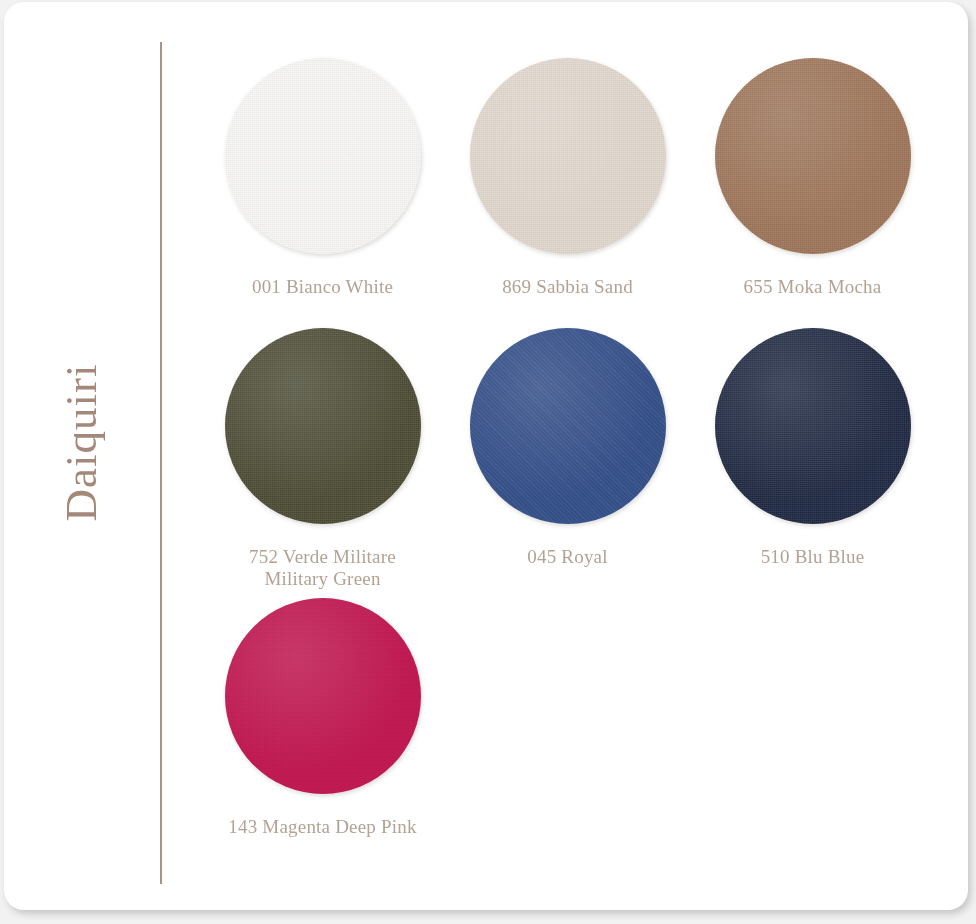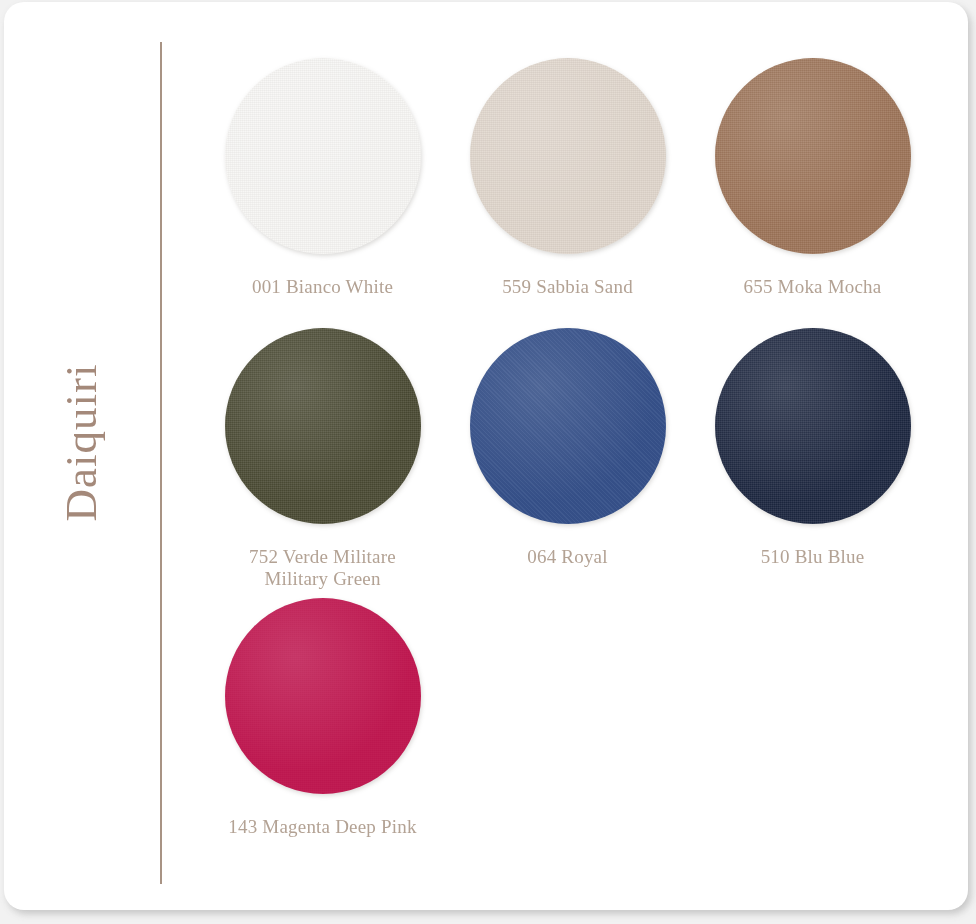--- a/index.html
+++ b/index.html
@@ -150,39 +150,39 @@
         <div class="swatch-cell">
           <div class="swatch-disc" style="background: rgb(247, 246, 244);">
             <div class="sheen"></div>
           </div>
           <div class="swatch-label">001 Bianco White</div>
         </div>
         <div class="swatch-cell">
           <div class="swatch-disc" style="background: rgb(224, 214, 204);">
             <div class="sheen"></div>
           </div>
-          <div class="swatch-label">559 Sabbia Sand</div>
+          <div class="swatch-label">869 Sabbia Sand</div>
         </div>
         <div class="swatch-cell">
           <div class="swatch-disc" style="background: rgb(157, 116, 88);">
             <div class="sheen"></div>
           </div>
           <div class="swatch-label">655 Moka Mocha</div>
         </div>
         <div class="swatch-cell">
           <div class="swatch-disc" style="background: rgb(74, 74, 51);">
             <div class="sheen"></div>
           </div>
           <div class="swatch-label">752 Verde Militare Military Green</div>
         </div>
         <div class="swatch-cell">
           <div class="swatch-disc twill" style="background: rgb(54, 81, 138);">
             <div class="sheen"></div>
           </div>
-          <div class="swatch-label">064 Royal</div>
+          <div class="swatch-label">045 Royal</div>
         </div>
         <div class="swatch-cell">
           <div class="swatch-disc" style="background: rgb(29, 39, 64);">
             <div class="sheen"></div>
           </div>
           <div class="swatch-label">510 Blu Blue</div>
         </div>
         <div class="swatch-cell">
           <div class="swatch-disc plain" style="background: rgb(191, 24, 80);">
             <div class="sheen"></div>

